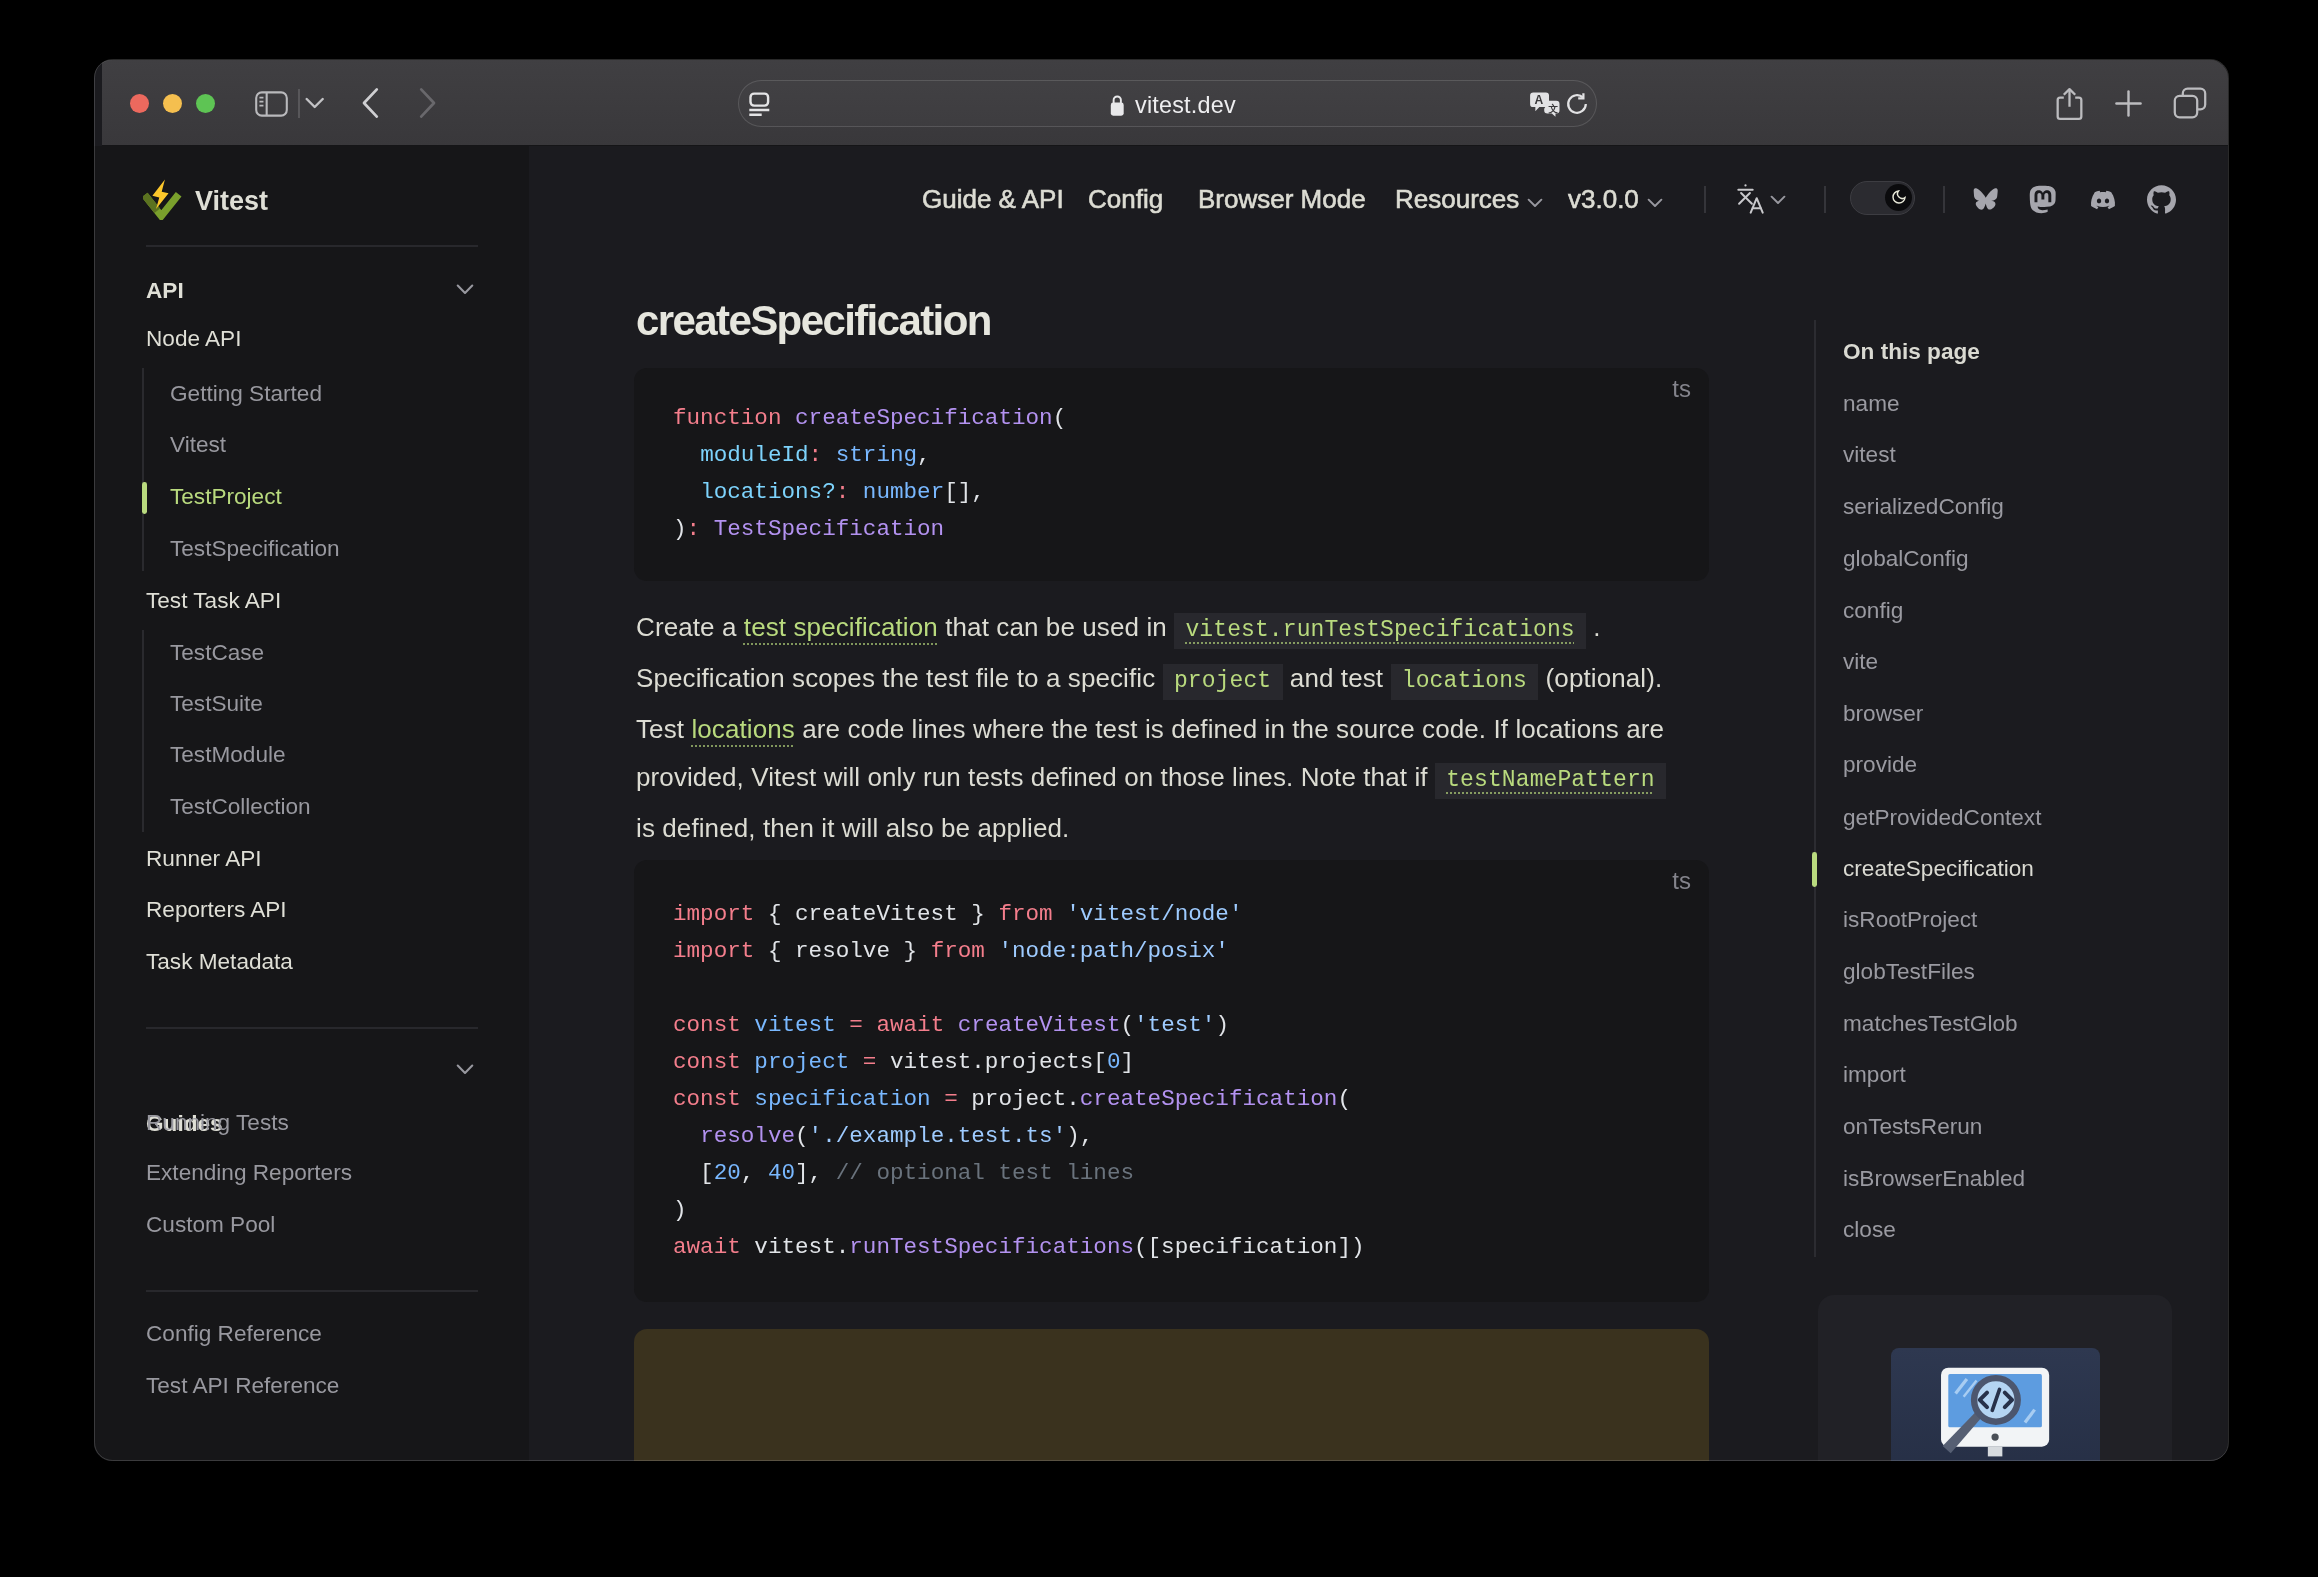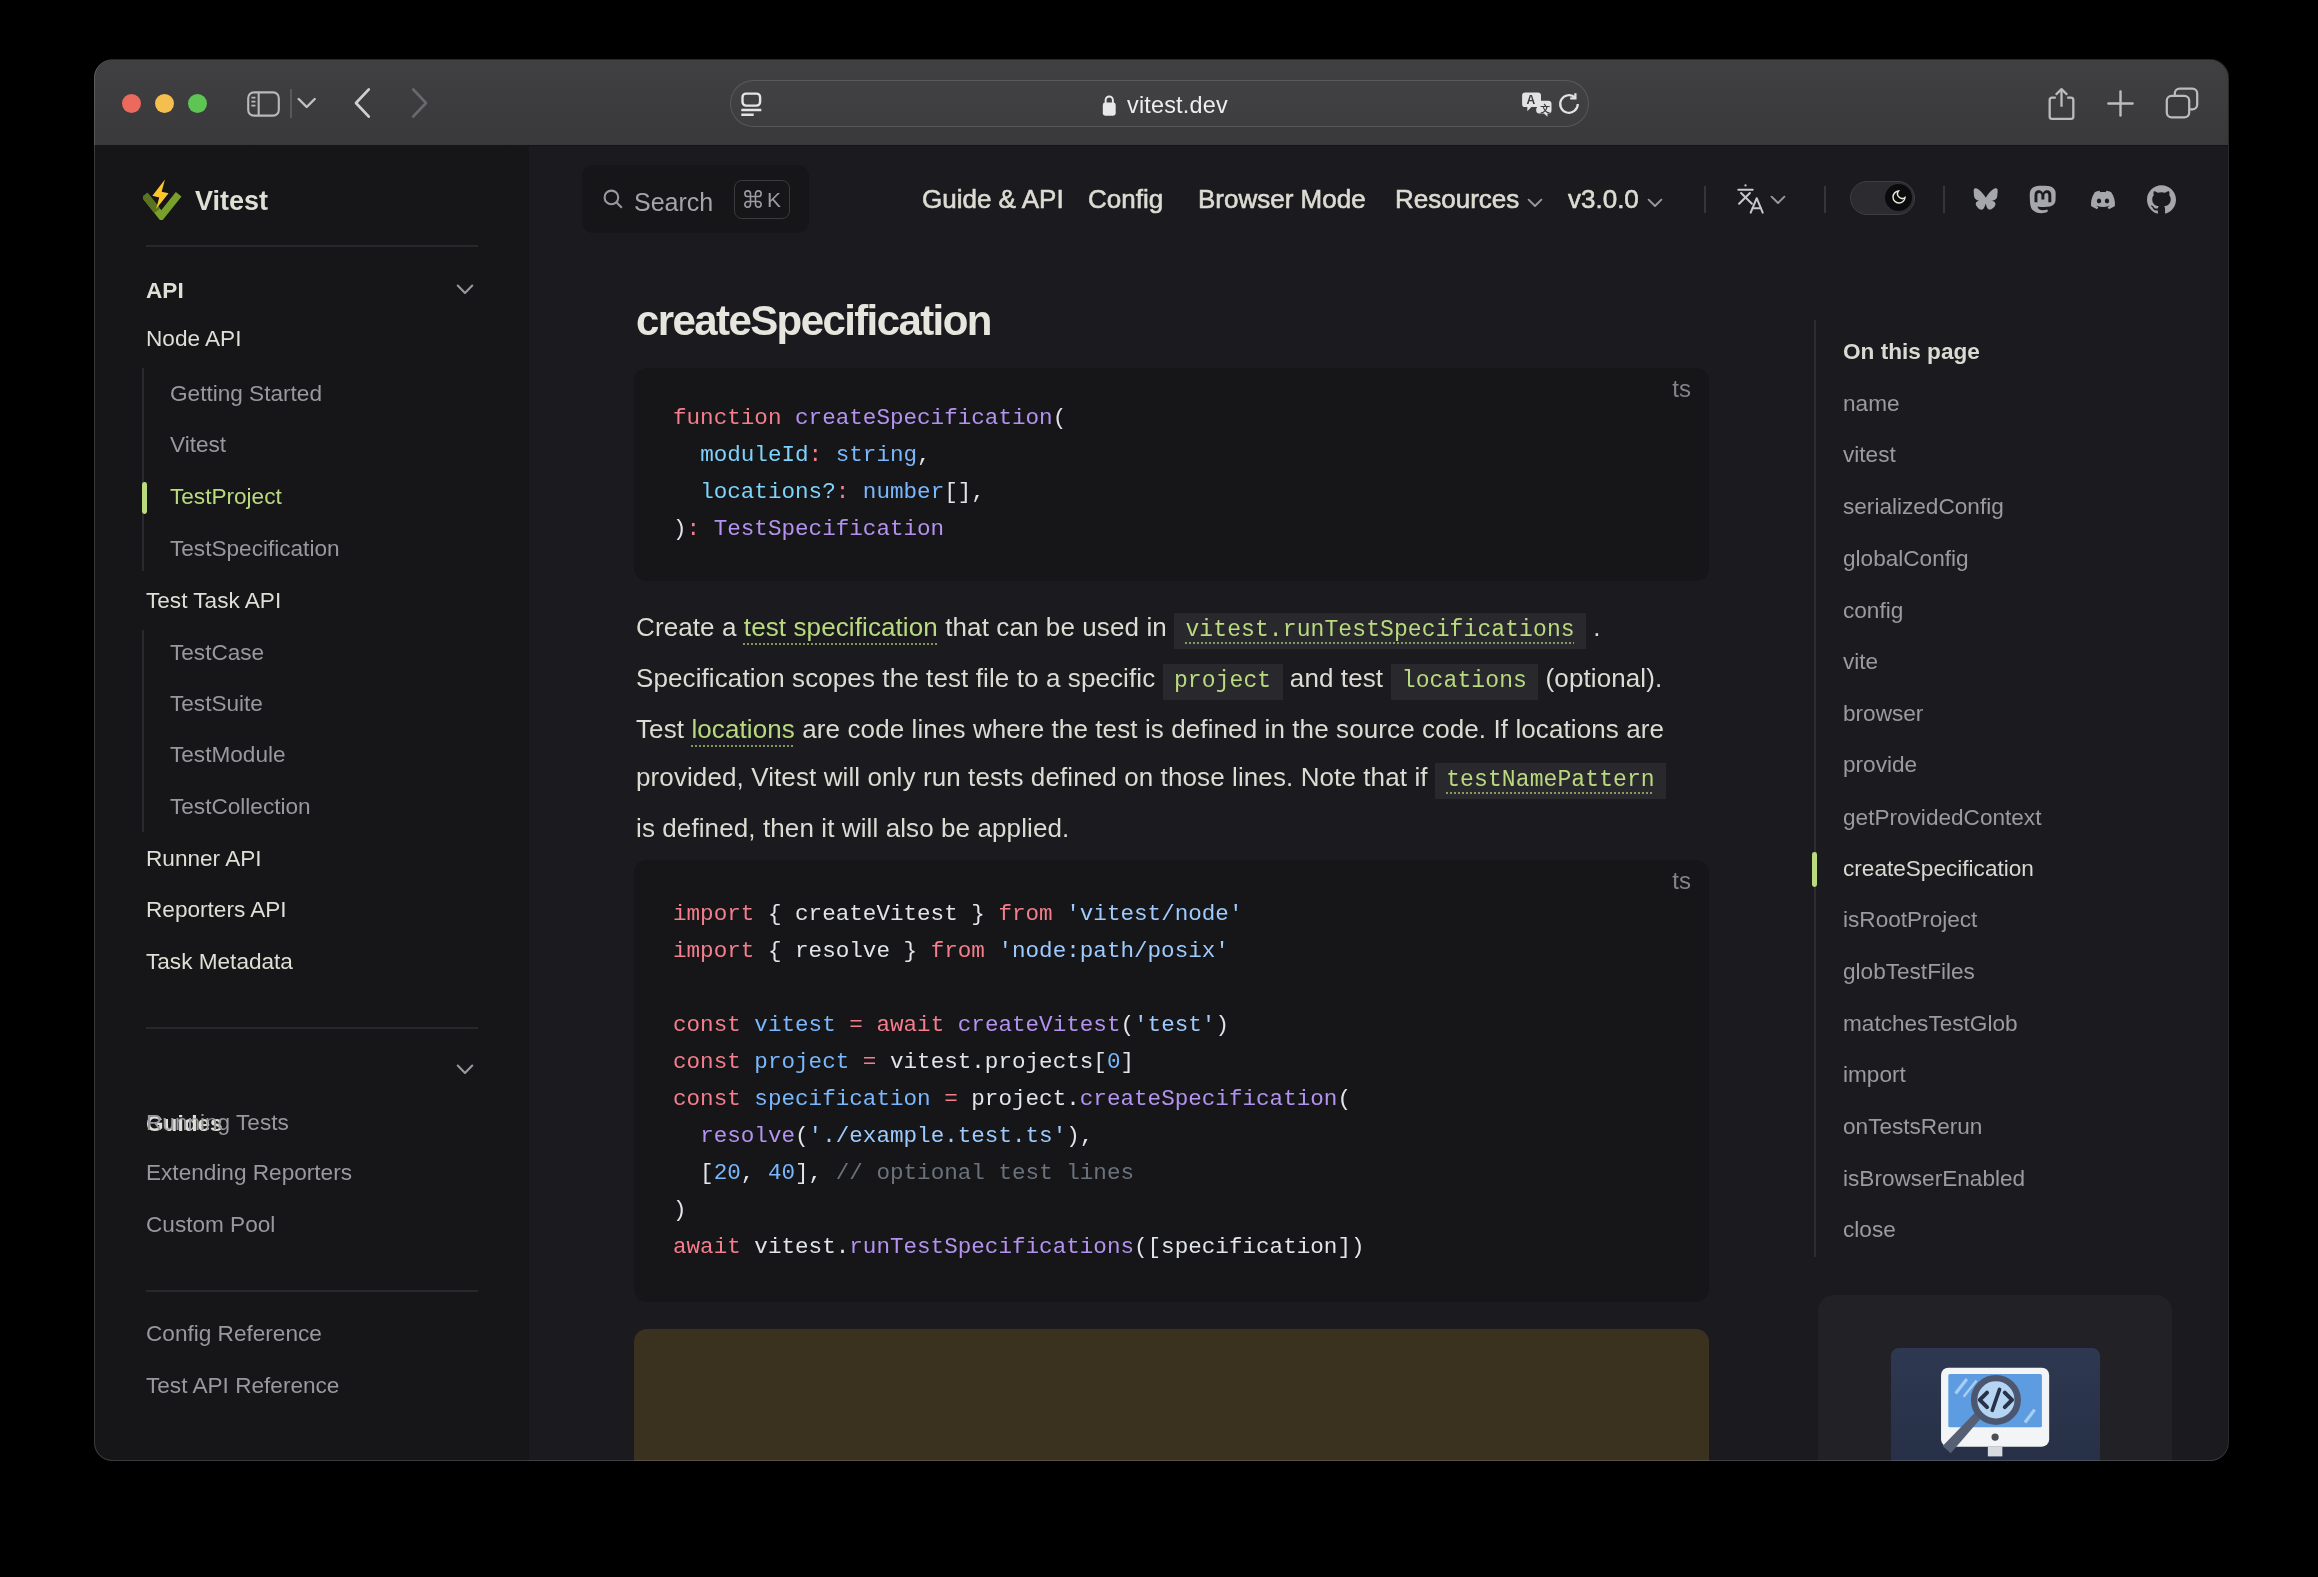--- a/index.html
+++ b/index.html
@@ -1,19 +1,19 @@
 <!DOCTYPE html>
 <html style="font-size:13px"><head>
 <meta charset="utf-8">
 <style>
 *{margin:0;padding:0;box-sizing:border-box}
 html,body{width:2319px;height:1578px;background:#000;overflow:hidden;font-family:"Liberation Sans",sans-serif}
 .win{position:absolute;left:94px;top:60px;width:2134px;height:1401px;border-radius:18px;background:#1b1b1f;overflow:hidden}
 .winborder{position:absolute;left:94px;top:59px;width:2135px;height:1402px;border-radius:18.6px;border:1.6px solid rgba(255,255,255,0.16);pointer-events:none;z-index:99}
-.titlebar{position:absolute;left:0;top:0;width:100%;height:86px;background:linear-gradient(#403f42,#39383b);border-bottom:0.8px solid #151517}
+.titlebar{position:absolute;left:8px;top:0;width:100%;height:86px;background:linear-gradient(#403f42,#39383b);border-bottom:0.8px solid #151517}
 .tl{position:absolute;top:34px;width:19.4px;height:19.4px;border-radius:50%}
 .tl.r{left:28px;background:#ec695e}
 .tl.y{left:61px;background:#f5bf4f}
 .tl.g{left:94px;background:#5ec454}
 .tbi{position:absolute;top:0;left:0}
 svg{display:block}
 
 .sidebar{position:absolute;left:0;top:86px;width:435px;bottom:0;background:#161618}
 .navbar{position:absolute;left:435px;right:0;top:86px;height:106px;background:#1b1b1f;border-bottom:1.6px solid #0e0e11}
 .content{position:absolute;left:435px;right:0;top:191px;bottom:0;background:#1b1b1f}
@@ -147,33 +147,20 @@
       </svg>
     <div class="sitem" style="top:966px">Running Tests</div>
     <div class="sitem" style="top:1016px">Extending Reporters</div>
     <div class="sitem" style="top:1068px">Custom Pool</div>
     <div class="sdiv" style="top:1144px"></div>
     <div class="sitem" style="top:1177px">Config Reference</div>
     <div class="sitem" style="top:1229px">Test API Reference</div>
   </div>
   <div class="navbar"></div>
 
-  <div style="position:absolute;left:488px;top:105px;width:227px;height:68px;border-radius:11.3px;background:#161618">
-    <svg style="position:absolute;left:21px;top:24px" width="20" height="20" viewBox="0 0 25 25" fill="none" stroke="#98989f" stroke-width="2.6">
-        <circle cx="10.5" cy="10.5" r="8.5"></circle>
-        <line x1="17" y1="17" x2="23.5" y2="23.5"></line>
-      </svg>
-    <div style="position:absolute;left:52px;top:23.4px;font-size:25px;color:#a4a4ab">Search</div>
-    <div style="position:absolute;left:152px;top:14.5px;width:56px;height:39px;border:1.6px solid #3a3a3f;border-radius:8px">
-      <svg style="position:absolute;left:8px;top:8px" width="20" height="20" viewBox="0 0 24 24" fill="none" stroke="#9b9ba2" stroke-width="1.9">
-          <path d="M9 9 V5.6 A3.4 3.4 0 1 0 5.6 9 H9 M15 9 V5.6 A3.4 3.4 0 1 1 18.4 9 H15 M9 15 V18.4 A3.4 3.4 0 1 1 5.6 15 H9 M15 15 V18.4 A3.4 3.4 0 1 0 18.4 15 H15 M9 9 H15 V15 H9 Z"></path>
-        </svg>
-      <div style="position:absolute;left:32px;top:7.3px;font-size:21px;color:#9b9ba2">K</div>
-    </div>
-  </div>
 
   <div class="nitem" style="left:828px">Guide &amp; API</div>
   <div class="nitem" style="left:994px">Config</div>
   <div class="nitem" style="left:1104px">Browser Mode</div>
   <div class="nitem" style="left:1301px">Resources<svg class="nchev" width="16" height="9.7" viewBox="0 0 20 12">
         <path d="M2 2 L10 10 L18 2" fill="none" stroke="#98989f" stroke-width="2.4" stroke-linecap="round" stroke-linejoin="round"></path>
       </svg></div>
   <div class="nitem" style="left:1474px">v3.0.0<svg class="nchev" width="16" height="9.7" viewBox="0 0 20 12">
         <path d="M2 2 L10 10 L18 2" fill="none" stroke="#98989f" stroke-width="2.4" stroke-linecap="round" stroke-linejoin="round"></path>
       </svg></div>

